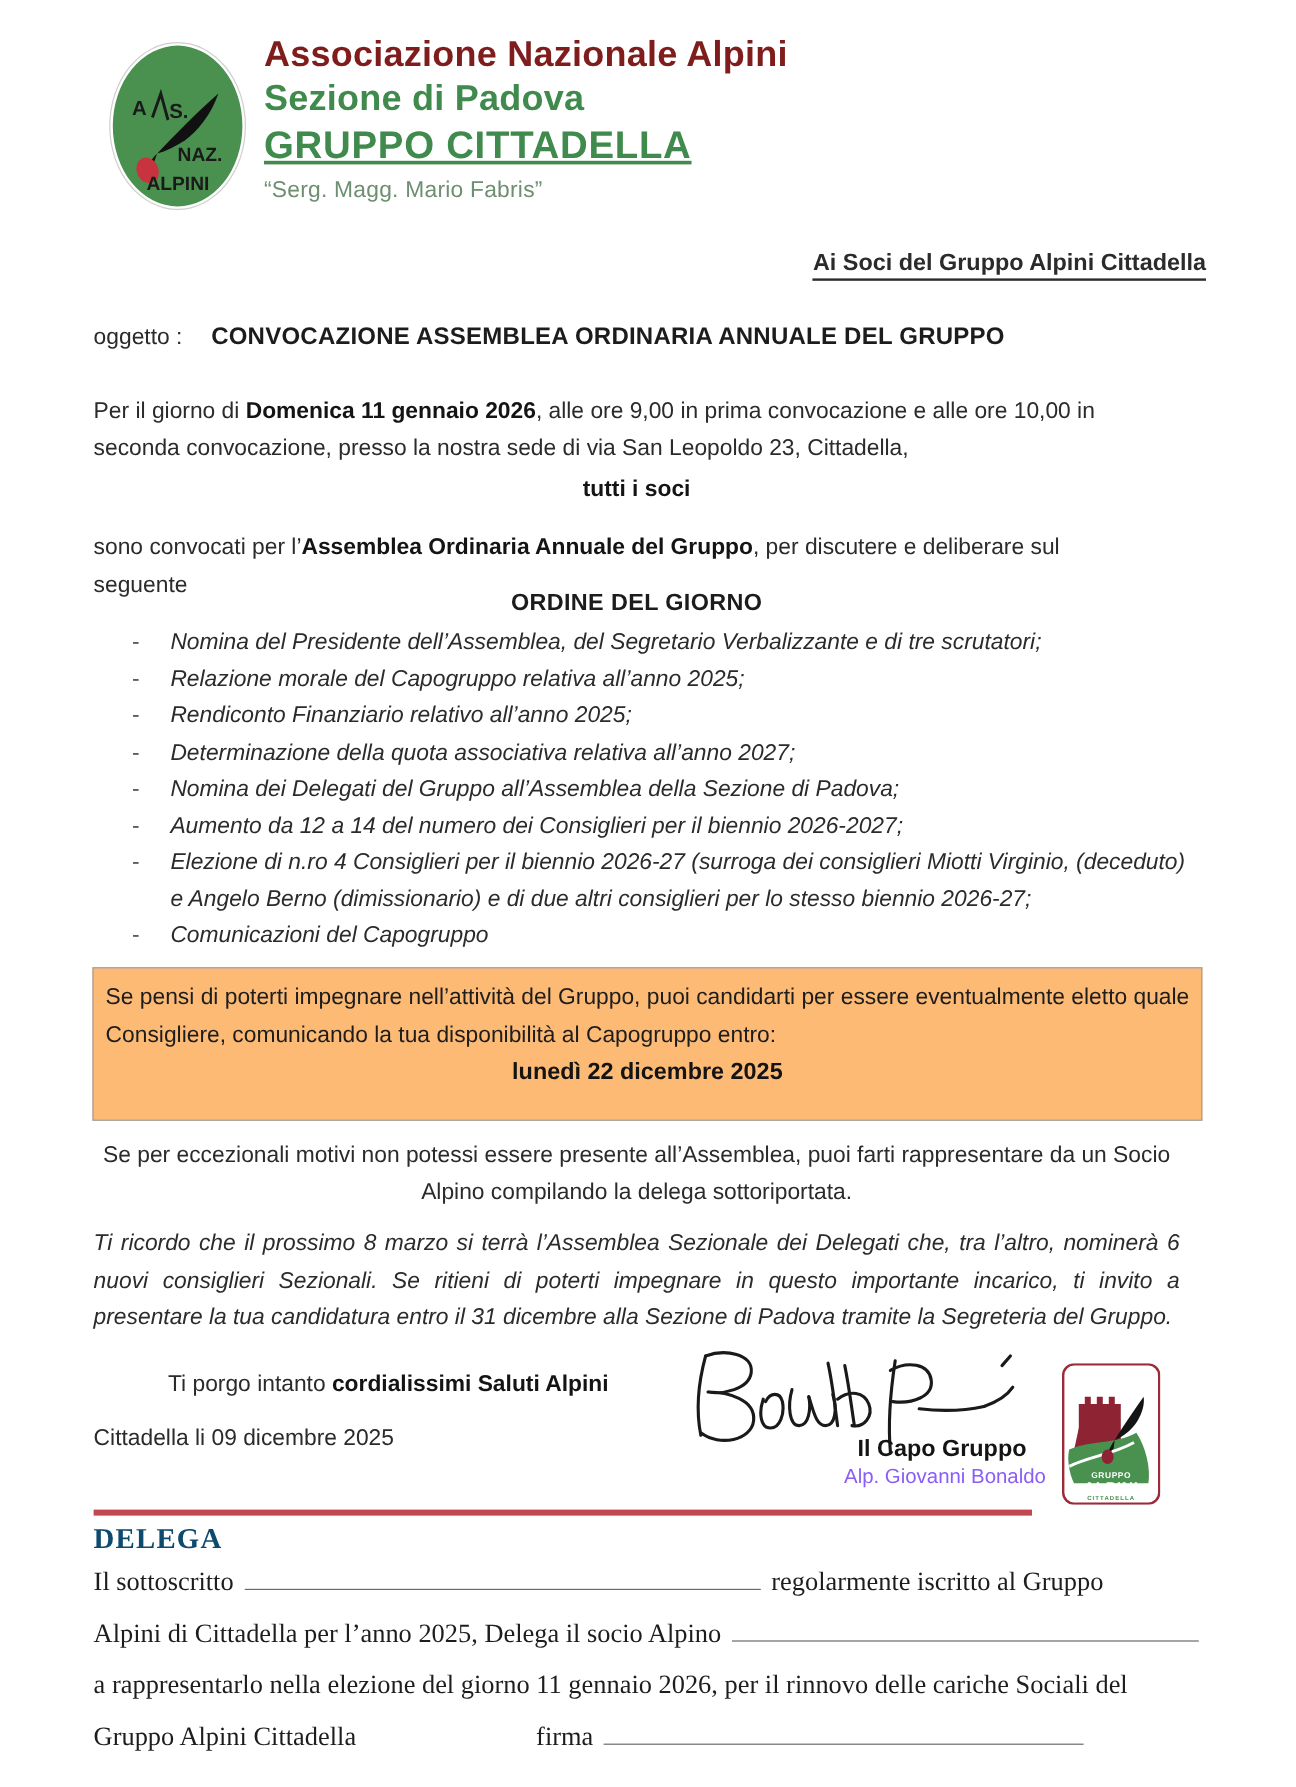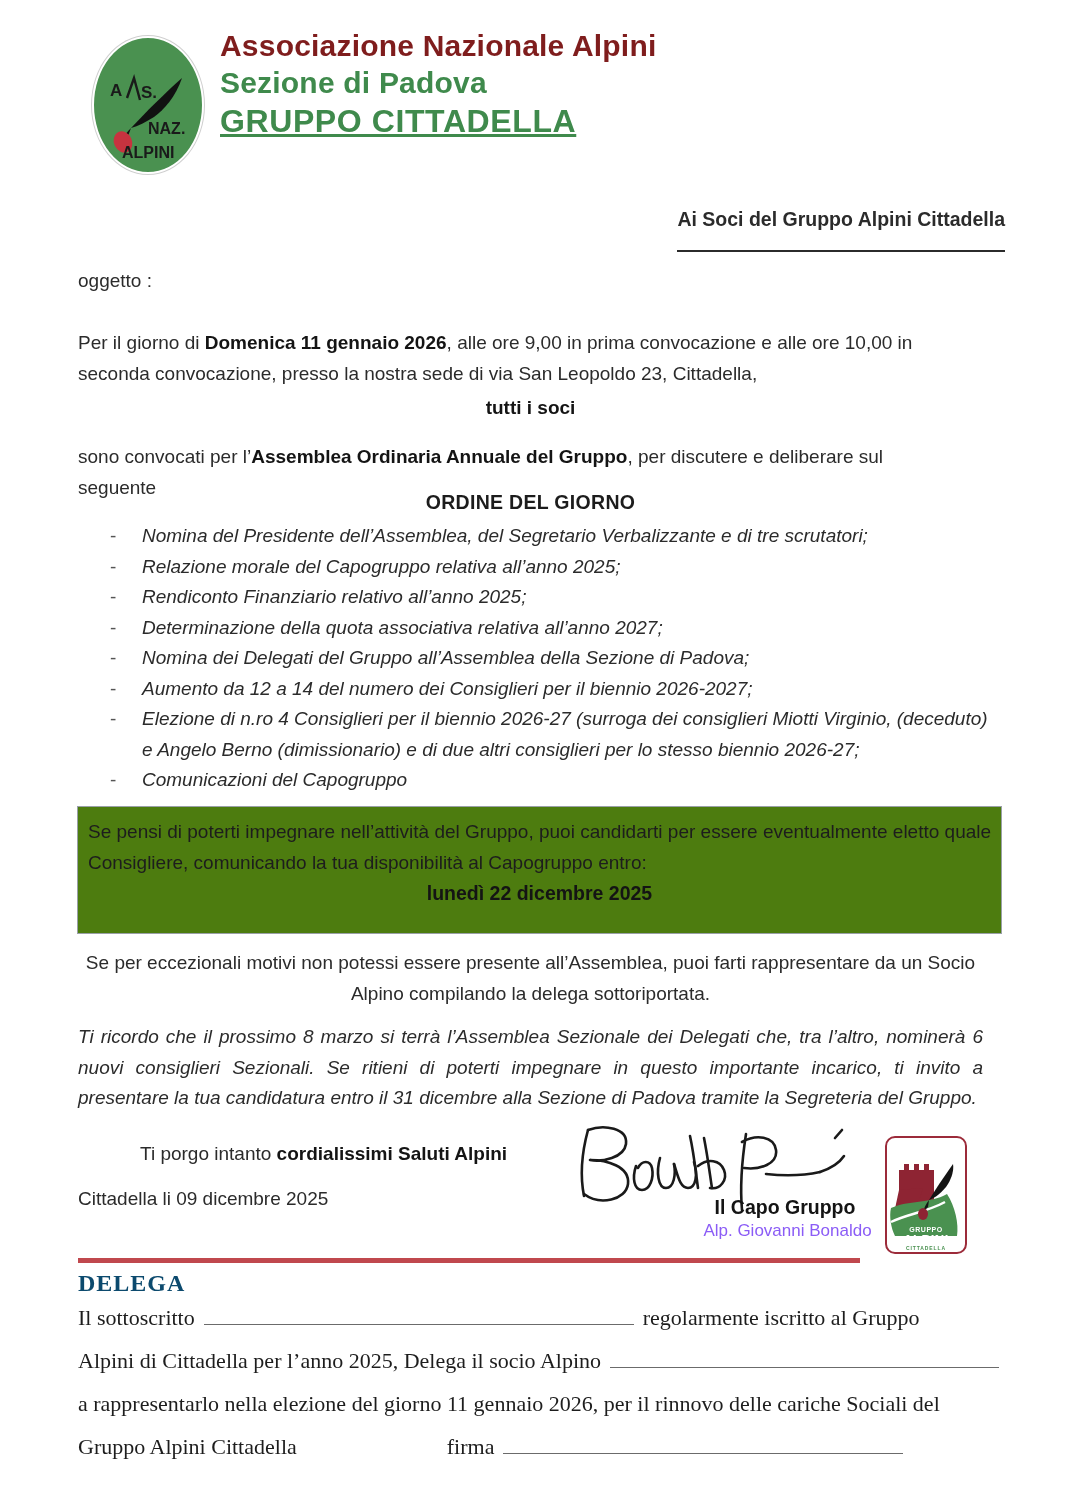--- a/index.html
+++ b/index.html
@@ -31,21 +31,21 @@
   .hl2 { font-size:30px; font-weight:bold; color:#3f8a4c; line-height:1.22; letter-spacing:.2px; }
   .hl3 { font-size:32px; font-weight:bold; color:#3f8a4c; line-height:1.22; letter-spacing:.6px; margin-top:1px;text-decoration:underline; }
   .hl4 { font-size:19px; color:#6f8f72; margin-top:7px; letter-spacing:.2px; }
 
   
   .addressee {
     position:absolute; left:0; top:208px; width:1005px;
     text-align:right; font-size:19.5px; font-weight:bold;
     color:#2b2b2b;
   }
-  .addressee span { border-bottom:2px solid #2b2b2b; padding-bottom:20px; }
+  .addressee span { border-bottom:2px solid #2b2b2b; padding-bottom:2px; }
 
   .oggetto-row { position:absolute; left:78px; top:270px; width:940px; display:flex; align-items:baseline; }
   .oggetto-lbl { font-size:19px; color:#2b2b2b; }
   .oggetto-val { font-size:20px; font-weight:bold; color:#1c1c1c; margin-left:24px; letter-spacing:.2px; }
 
   .para { position:absolute; font-size:19px; line-height:31px; color:#2b2b2b; }
   .para b { font-weight:bold; color:#141414; }
 
   .p-convoca { left:78px; top:327px; width:905px; }
   .tutti     { left:78px; top:392px; width:905px; text-align:center; font-weight:bold; font-size:19px; color:#141414; }
@@ -54,21 +54,21 @@
 
   
   .agenda { position:absolute; left:110px; top:521px; width:880px; }
   .agenda-item { display:flex; font-style:italic; font-size:19px; line-height:30.5px; color:#2b2b2b; }
   .agenda-dash { width:32px; flex:0 0 32px; font-style:normal; color:#555; }
   .agenda-txt { flex:1; }
 
   
   .hlbox {
     position:absolute; left:77px; top:806px; width:925px; height:128px;
-    background:#4d7c0f; border:1px solid #9aa0a8;
+    background:#fdba74; border:1px solid #9aa0a8;
   }
   .hlbox-p { padding:9px 0 0 10px; font-size:19px; line-height:31px; color:#1d1d1d; }
   .hlbox-date { text-align:center; font-weight:bold; font-size:19.5px; color:#141414; margin-top:4px; }
 
   .p-eccez { left:78px; top:947px; width:905px; text-align:center; }
   .p-ricordo {
     left:78px; top:1022px; width:905px;
     font-style:italic; text-align:justify; line-height:30.5px;
   }
 
@@ -119,29 +119,31 @@
         <text x="54" y="96" font-family="Liberation Sans, sans-serif" font-size="16" font-weight="bold" fill="#1a1a1a">NAZ.</text>
         <text x="28" y="120" font-family="Liberation Sans, sans-serif" font-size="16" font-weight="bold" fill="#1a1a1a">ALPINI</text>
       </svg>
     </div>
   </div>
 
   <div class="head-lines">
     <div class="hl1">Associazione Nazionale Alpini</div>
     <div class="hl2">Sezione di Padova</div>
     <div class="hl3">GRUPPO CITTADELLA</div>
+    <div class="hl4">“Serg. Magg. Mario Fabris”</div>
   </div>
 </div>
 
 <div class="addressee">
   <span>Ai Soci  del Gruppo Alpini Cittadella</span>
 </div>
 
 <div class="oggetto-row">
   <div class="oggetto-lbl">oggetto :</div>
+  <div class="oggetto-val">CONVOCAZIONE ASSEMBLEA ORDINARIA ANNUALE DEL GRUPPO</div>
 </div>
 
 <div class="para p-convoca"><span>Per il giorno di </span><b>Domenica 11 gennaio 2026</b><span>, alle ore 9,00 in prima convocazione e alle ore 10,00 in seconda convocazione, presso la nostra sede di via San Leopoldo 23, Cittadella,</span></div>
 
 <div class="para tutti">tutti i soci</div>
 
 <div class="para p-sono"><span>sono convocati per l’</span><b>Assemblea Ordinaria Annuale del Gruppo</b><span>, per discutere e deliberare sul seguente</span></div>
 
 <div class="para odg">ORDINE DEL GIORNO</div>
 

